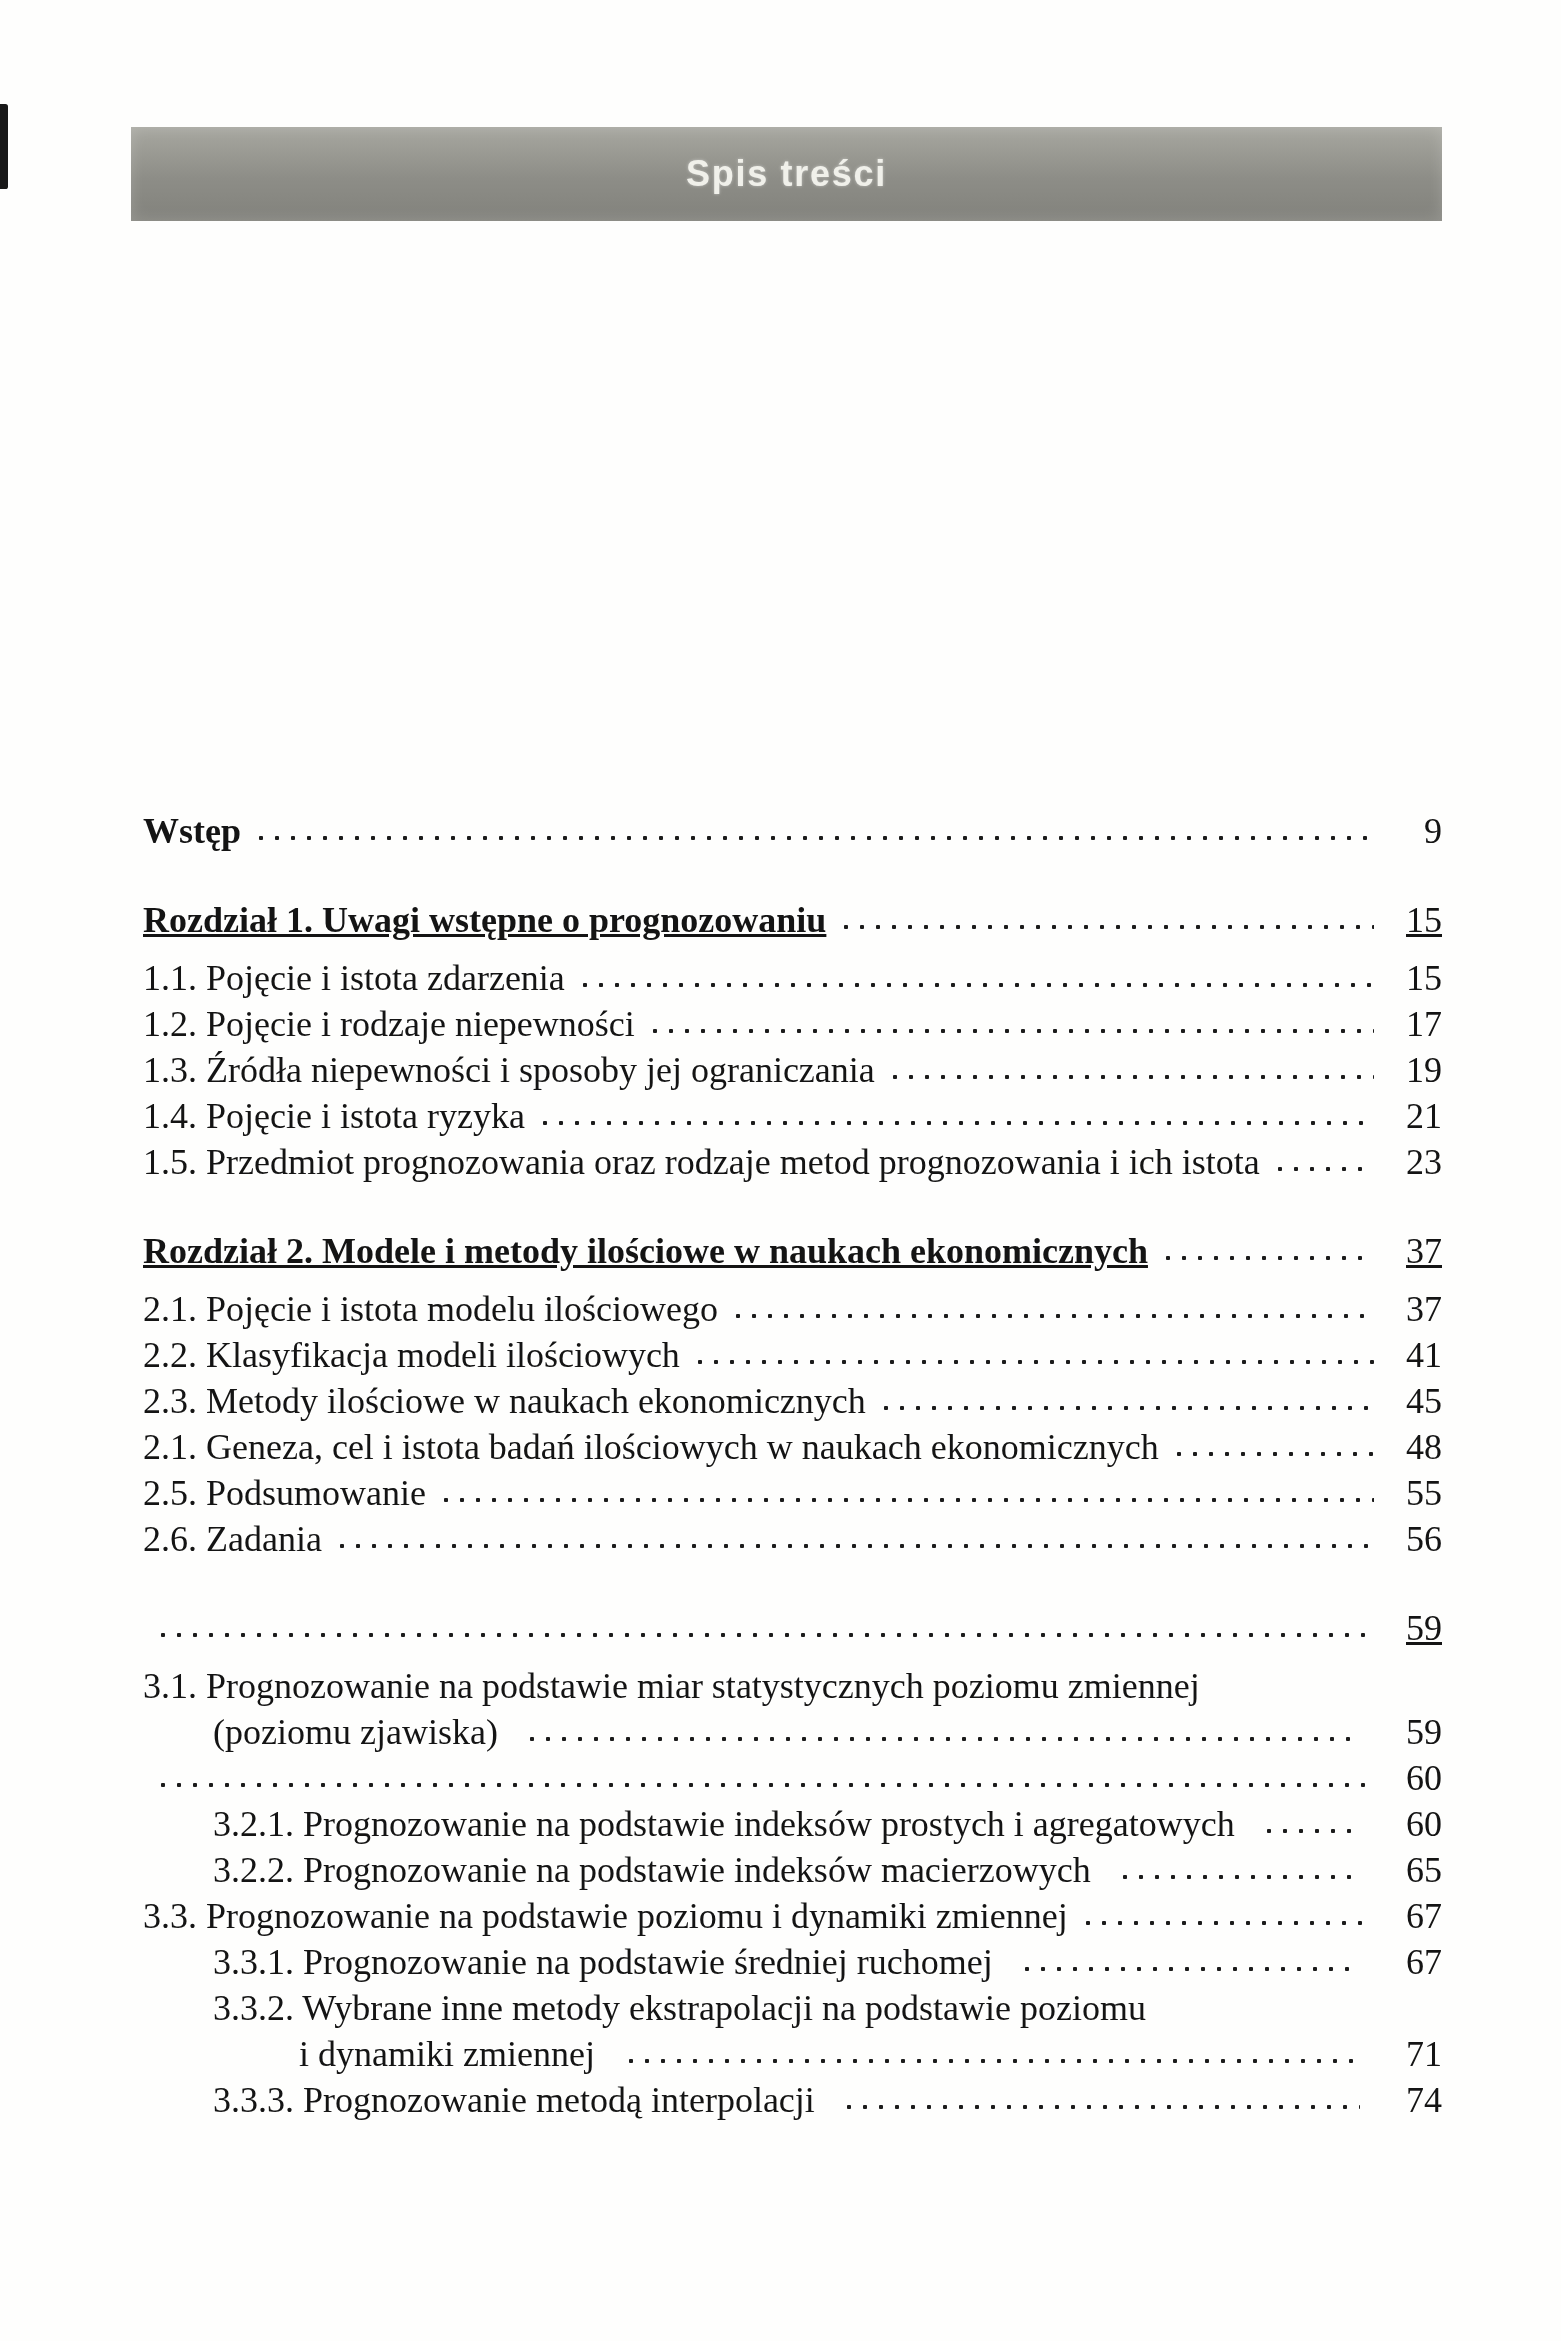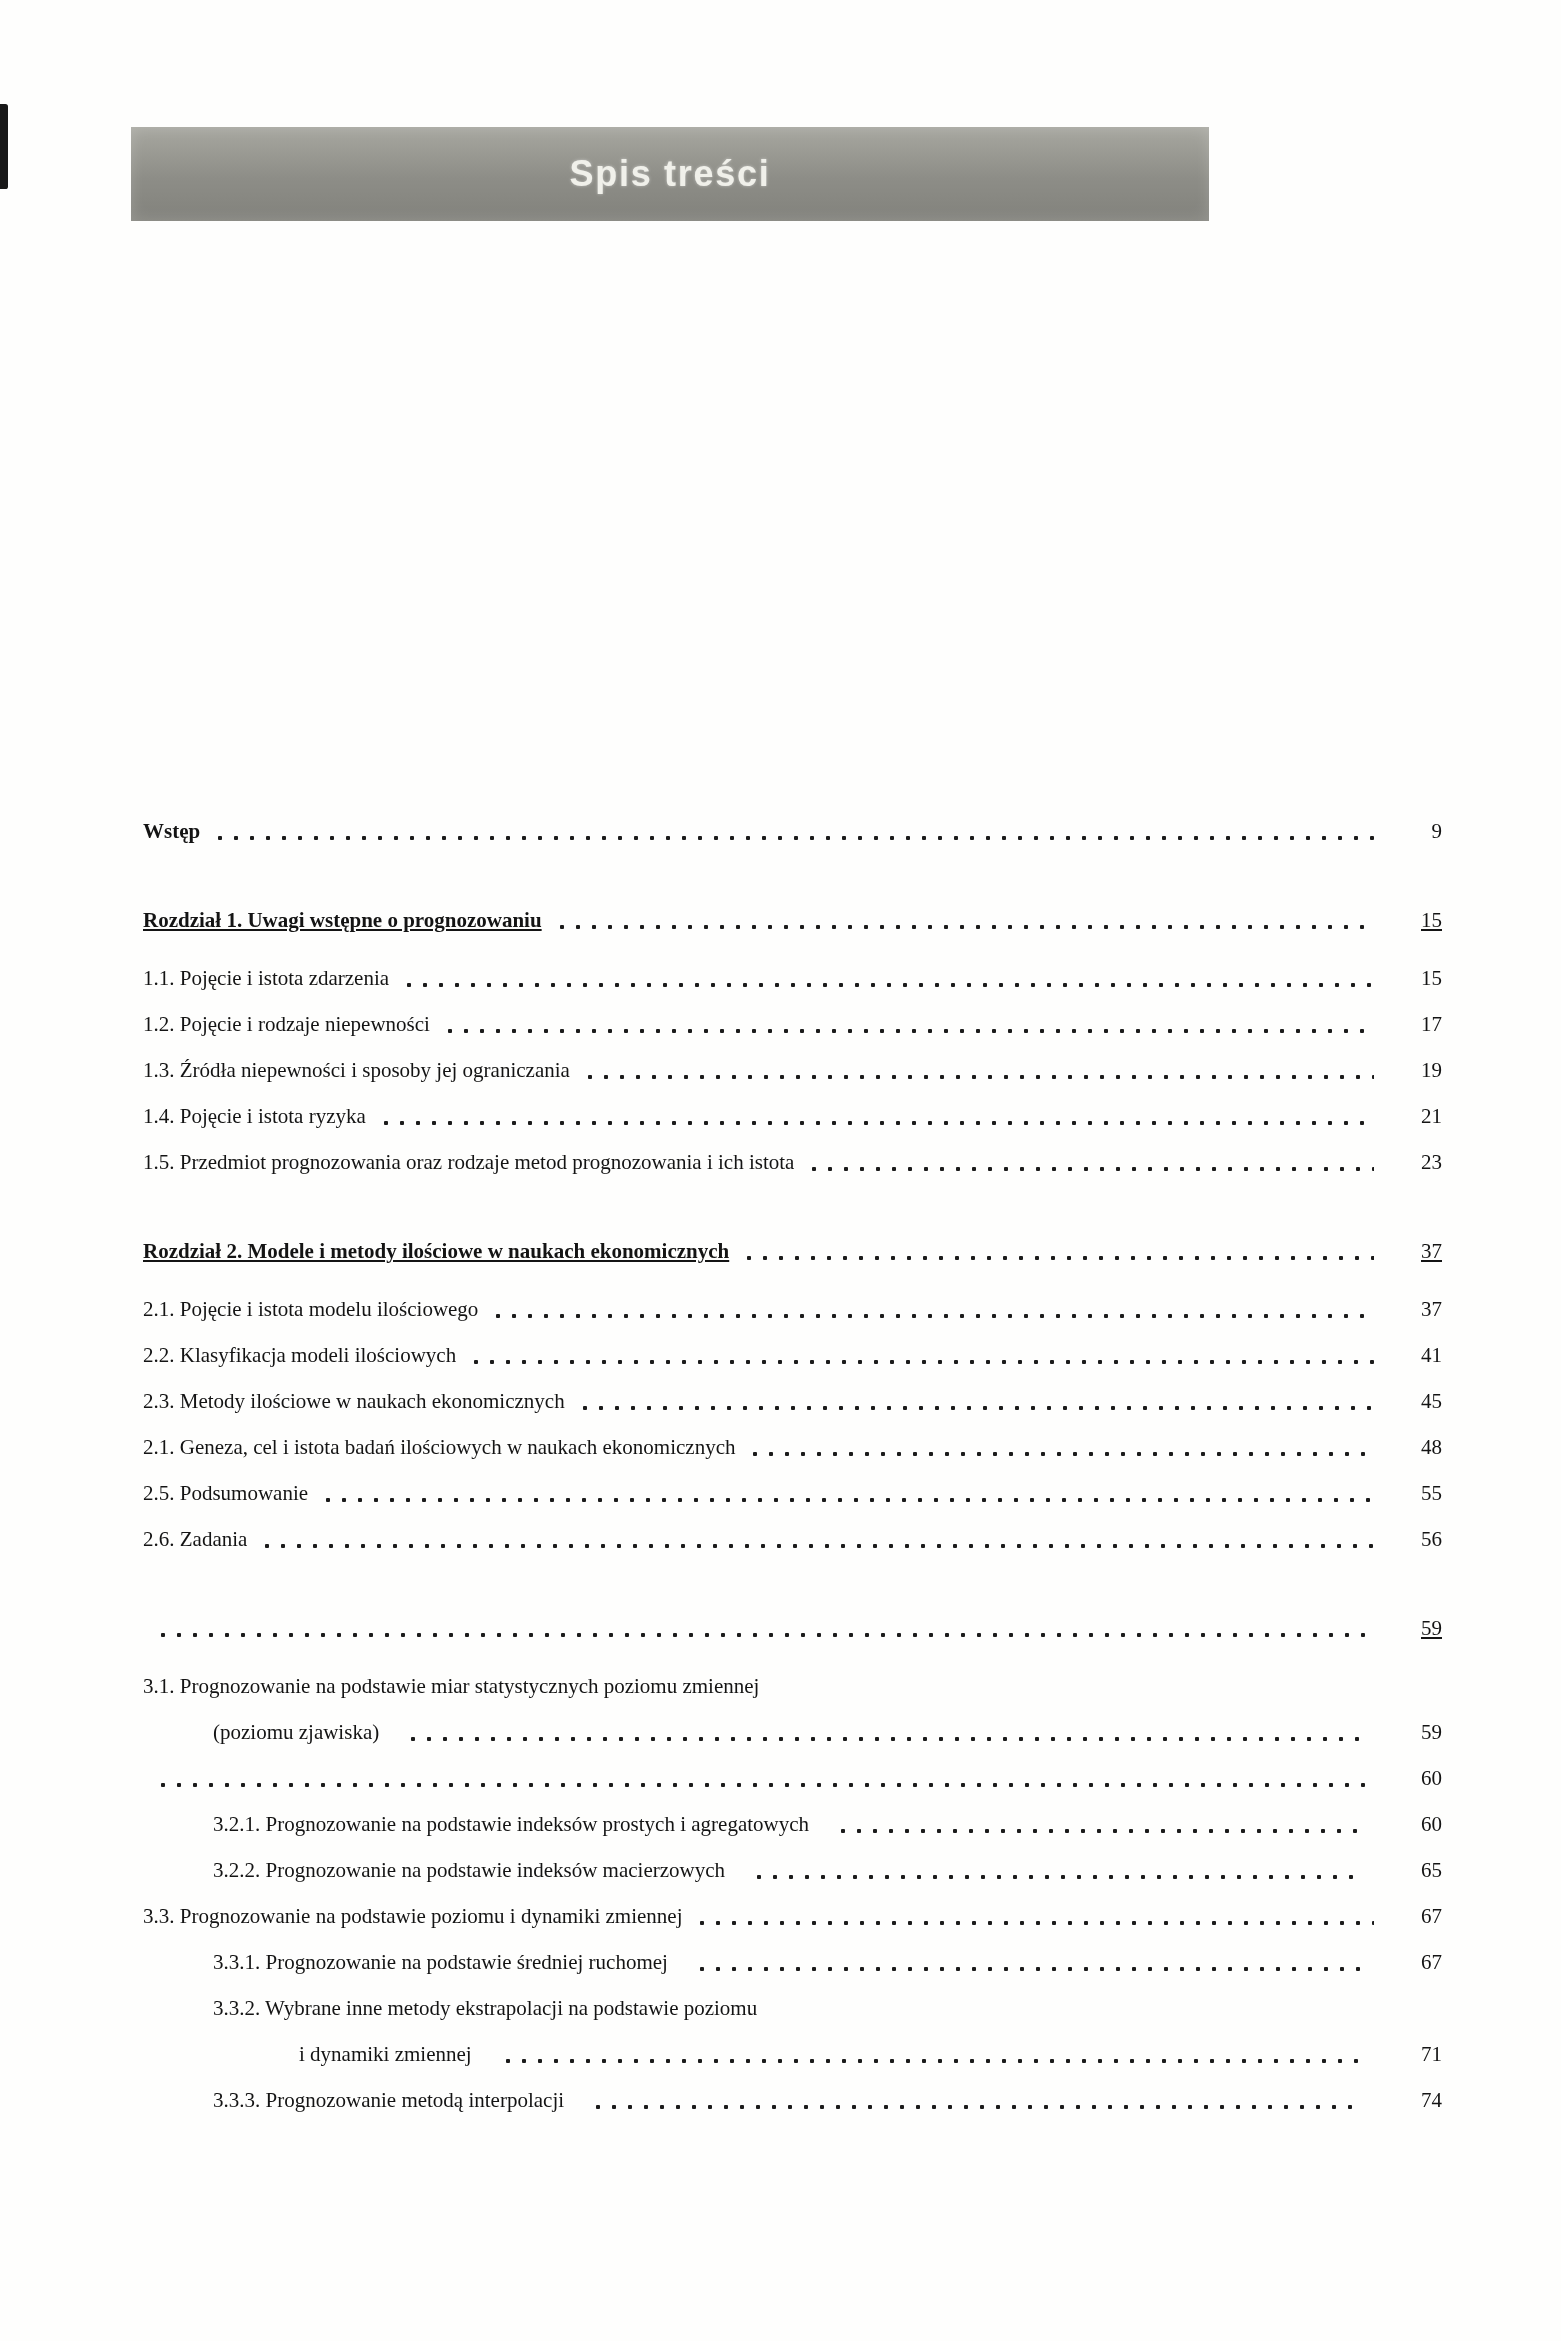--- a/index.html
+++ b/index.html
@@ -27,42 +27,42 @@
     top: 104px;
     width: 7.7px;
     height: 85px;
     background: #181818;
     border-radius: 0 2.6px 2.6px 0;
   }
   .banner {
     position: absolute;
     left: 131px;
     top: 127px;
-    width: 1078px;
+    width: 1311px;
     height: 94px;
     display: flex;
     align-items: center;
     justify-content: center;
     background: linear-gradient(180deg, #a7a7a0, #8d8d87 55%, #82827c);
     box-shadow: inset 0 0 15.3px rgba(255,255,255,0.18);
   }
   .banner-title {
     font-family: "Liberation Sans", "DejaVu Sans", sans-serif;
     font-size: 36px;
     font-weight: bold;
     letter-spacing: 1.7px;
     color: #f0f0ea;
     text-shadow: 0 0 3.4px rgba(255,255,255,0.45);
   }
   .toc {
     position: absolute;
     left: 143px;
     top: 808px;
     width: 1299px;
-    font-size: 21px;
+    font-size: 36px;
     line-height: 46px;
   }
   .row {
     display: flex;
     align-items: flex-end;
   }
   .row.bold { font-weight: bold; }
   .row.chapter { margin: 43px 0 12px 0; text-decoration: underline; }
   .indent-0 { padding-left: 0; }
   .indent-1 { padding-left: 70px; gap: 14px; }

